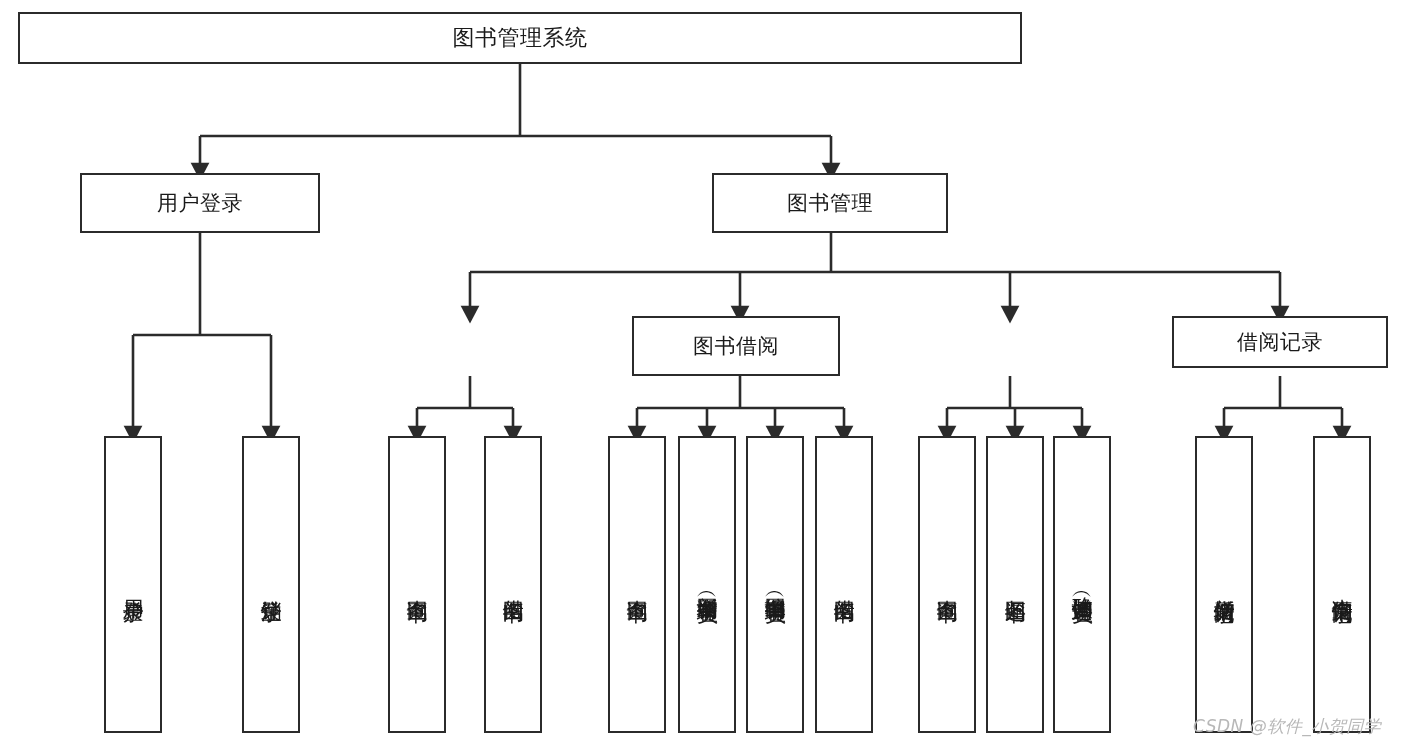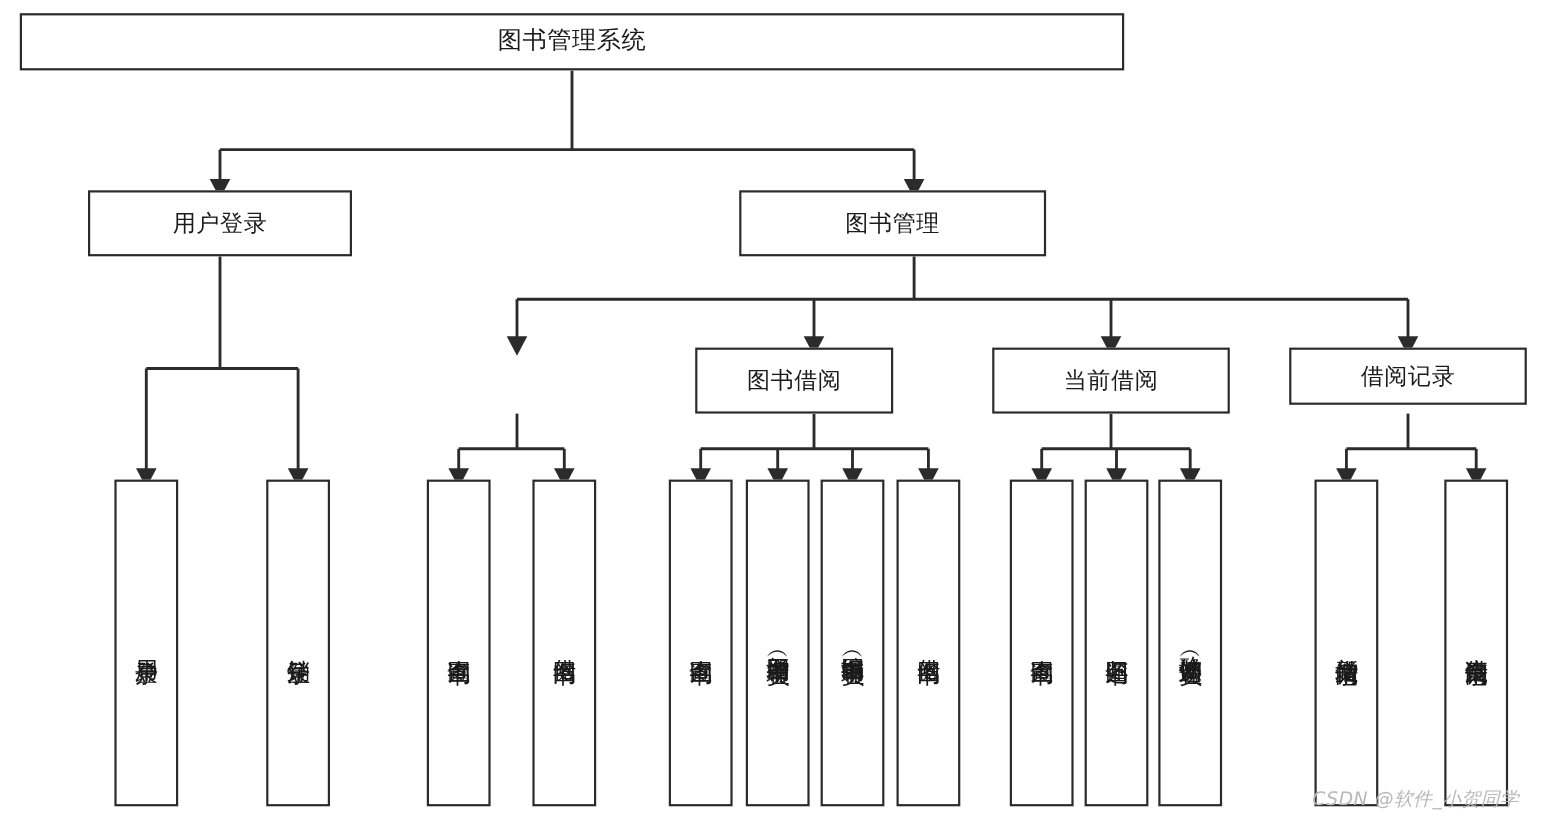--- a/index.html
+++ b/index.html
@@ -124,29 +124,26 @@
       </g>
   </svg>
 
   <div class="node root horiz" style="left: 18px; top: 12px; width: 1004px; height: 52px;">
     <span class="node-label">图书管理系统</span>
   </div>
 
   <div class="node horiz" style="left: 80px; top: 173px; width: 240px; height: 60px;">
     <span class="node-label">用户登录</span>
   </div>
-  <div class="node horiz" style="left: 672px; top: 173px; width: 279px; height: 60px;">
+  <div class="node horiz" style="left: 712px; top: 173px; width: 236px; height: 60px;">
     <span class="node-label">图书管理</span>
   </div>
 
-  <div class="node horiz" style="left: 632px; top: 316px; width: 180px; height: 60px;">
+  <div class="node horiz" style="left: 632px; top: 316px; width: 208px; height: 60px;">
     <span class="node-label">图书借阅</span>
-  </div>
-  <div class="node horiz" style="left: 902px; top: 316px; width: 216px; height: 60px;">
-    <span class="node-label">当前借阅</span>
   </div>
   <div class="node horiz" style="left: 1172px; top: 316px; width: 216px; height: 52px;">
     <span class="node-label">借阅记录</span>
   </div>
 
   <div class="node vert" style="left: 104px; top: 436px; width: 58px; height: 297px;">
     <span class="node-label">用户登录</span>
   </div>
   <div class="node vert" style="left: 242px; top: 436px; width: 58px; height: 297px;">
     <span class="node-label">注销登录</span>

